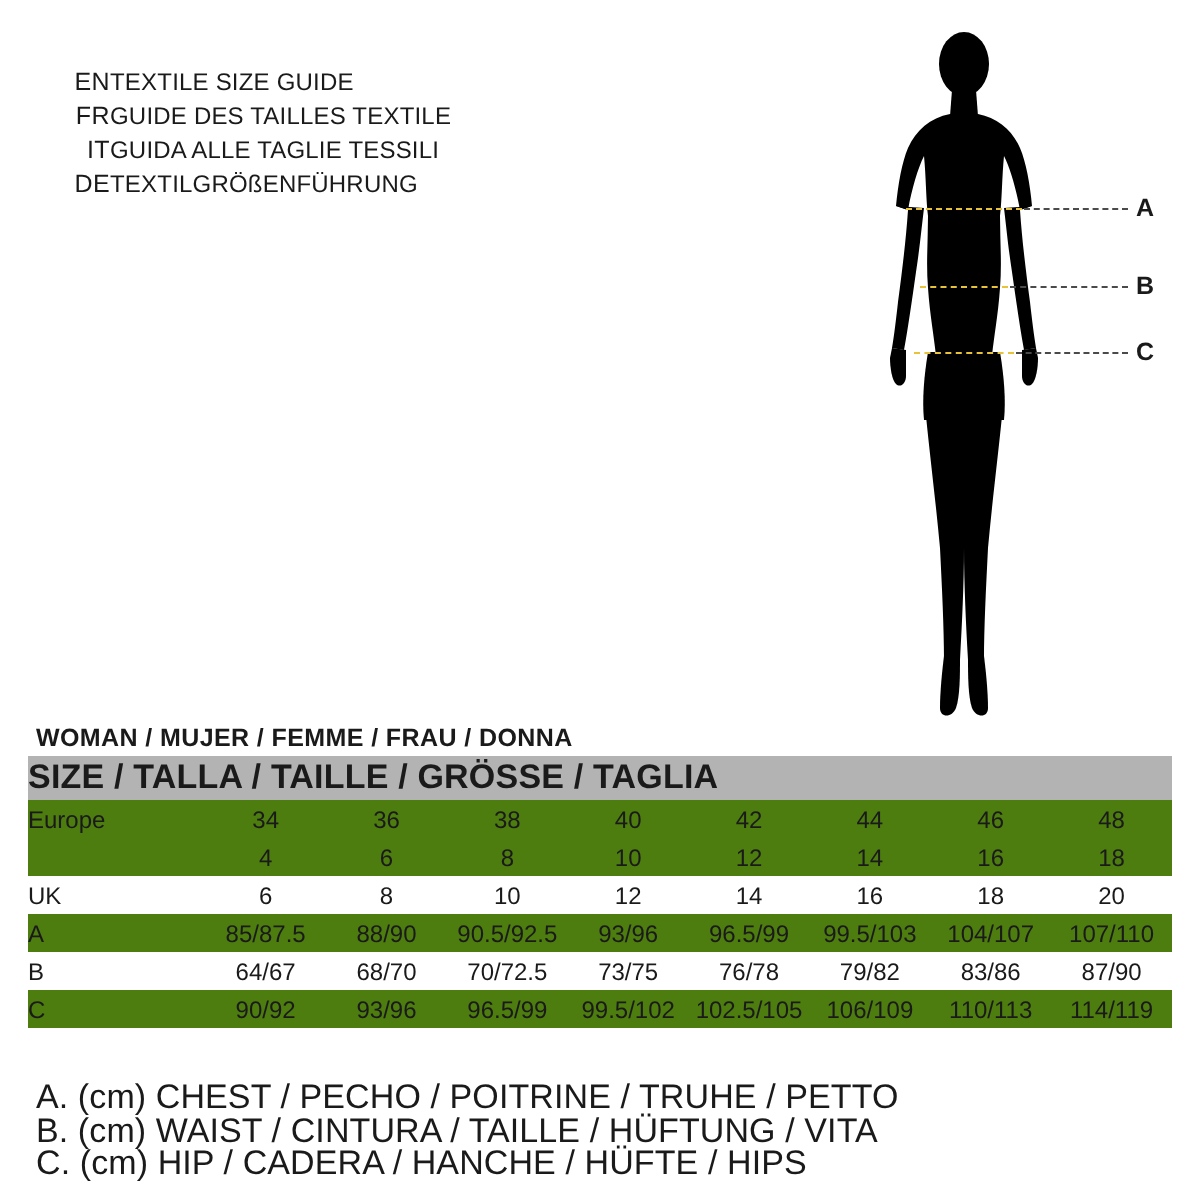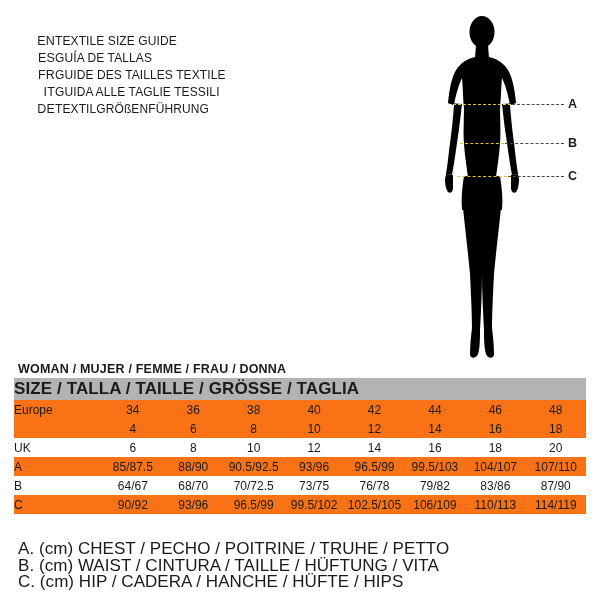--- a/index.html
+++ b/index.html
@@ -101,21 +101,21 @@
     vertical-align: middle;
   }
   .row-head td {
     background: #b3b3b3;
     font-weight: bold;
     font-size: 17px;
     letter-spacing: 0.1px;
     padding-left: 6px;
     height: 18px;
   }
-  .row-shaded td { background: #f97316; }
+  .row-shaded td { background: #4d7c0f; }
   .row-plain td { background: #ffffff; }
   td.label-cell {
     padding-left: 6px;
     text-align: left;
     width: 88px;
   }
   td.val-cell {
     text-align: center;
     width: 60px;
   }
@@ -137,24 +137,20 @@
 </style>
 </head>
 <body>
 
 <div class="page">
 
   <div class="lang-block">
     <div class="lang-row">
       <span class="lang-code">EN</span>
       <span class="lang-text">TEXTILE SIZE GUIDE</span>
-    </div>
-    <div class="lang-row">
-      <span class="lang-code">ES</span>
-      <span class="lang-text">GUÍA DE TALLAS</span>
     </div>
     <div class="lang-row">
       <span class="lang-code">FR</span>
       <span class="lang-text">GUIDE DES TAILLES TEXTILE</span>
     </div>
     <div class="lang-row">
       <span class="lang-code">IT</span>
       <span class="lang-text">GUIDA ALLE TAGLIE TESSILI</span>
     </div>
     <div class="lang-row">

